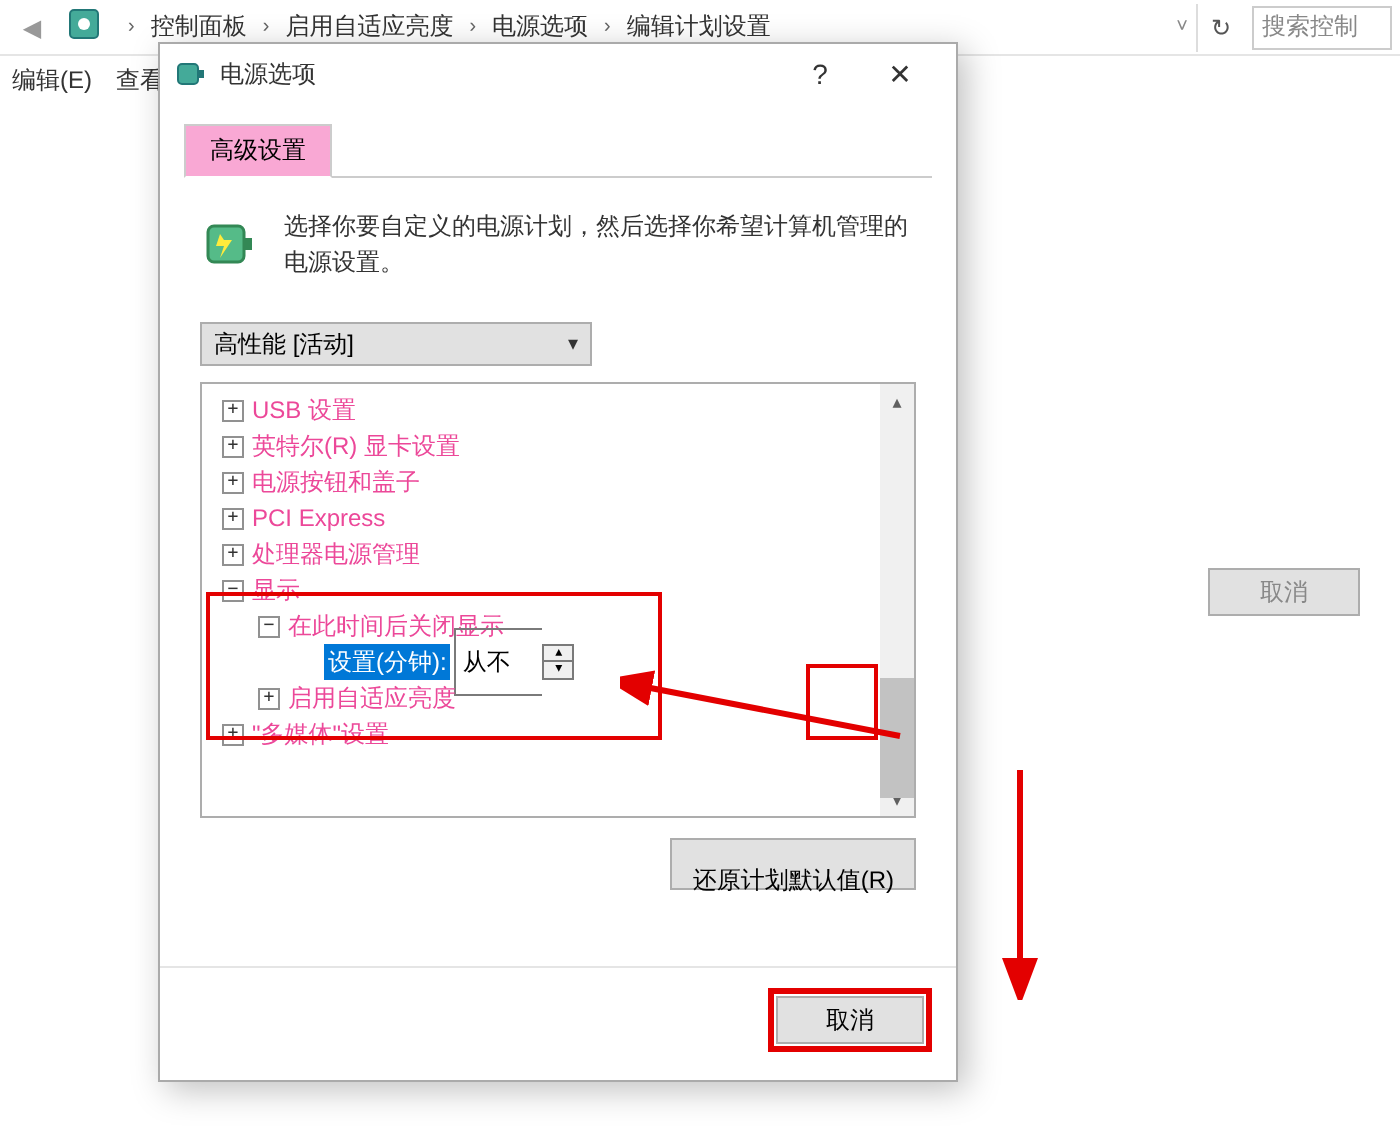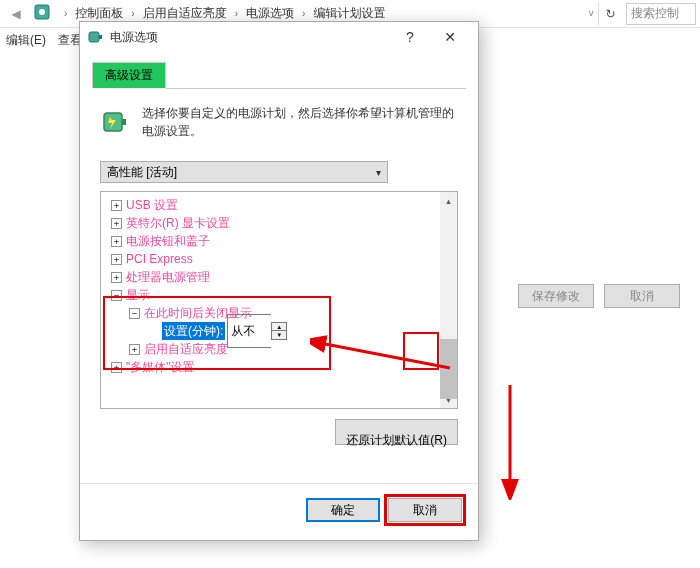--- a/index.html
+++ b/index.html
@@ -25,29 +25,29 @@
     .dialog { position: absolute; left: 79px; top: 21px; width: 400px; height: 520px; background: #fff; border: 1px solid #aaa; box-shadow: 4px 4px 16px rgba(0,0,0,0.25); display: flex; flex-direction: column; }
     .titlebar { display: flex; align-items: center; height: 30px; padding: 0 8px; background: #fff; }
     .titlebar-icon { width: 16px; height: 16px; margin-right: 6px; }
     .titlebar-title { flex: 1; color: #333; }
     .titlebar-help { width: 40px; text-align: center; color: #333; font-size: 14px; }
     .titlebar-close { width: 40px; text-align: center; color: #333; font-size: 14px; }
     
     
     .tab-area { padding: 10px 12px 0 12px; }
     .tab-strip { display: flex; border-bottom: 1px solid #ccc; }
-    .tab { padding: 4px 12px; border: 1px solid #ccc; border-bottom: 1px solid #fff; background: #22c55e; margin-bottom: -1px; }
+    .tab { padding: 4px 12px; border: 1px solid #ccc; border-bottom: 1px solid #fff; background: #f9a8d4; margin-bottom: -1px; }
     
     
     .content { padding: 16px 20px 10px 20px; flex: 1; display: flex; flex-direction: column; }
     .desc-row { display: flex; gap: 10px; margin-bottom: 20px; }
     .desc-icon { width: 32px; height: 32px; flex-shrink: 0; }
     .desc-text { color: #333; line-height: 1.5; font-family: Liberation Mono, monospace; }
     
-    .plan-select { width: 288px; height: 22px; border: 1px solid #adadad; background: #e1e1e1; padding: 2px 6px; display: flex; align-items: center; justify-content: space-between; margin-bottom: 8px; }
+    .plan-select { width: 196px; height: 22px; border: 1px solid #adadad; background: #e1e1e1; padding: 2px 6px; display: flex; align-items: center; justify-content: space-between; margin-bottom: 8px; }
     .plan-select .dd { font-size: 10px; color: #333; }
     
     
     .tree-container { border: 1px solid #adadad; height: 218px; overflow: hidden; position: relative; background: #fff; }
     .tree { padding: 4px 2px; position: relative; }
     .tree-item { display: flex; align-items: center; height: 18px; line-height: 18px; }
     .exp { width: 11px; height: 11px; border: 1px solid #919191; display: flex; align-items: center; justify-content: center; font-size: 9px; color: #333; margin-right: 4px; font-family: monospace; line-height: 1; }
     .ind0 { padding-left: 8px; }
     .ind1 { padding-left: 26px; }
     .ind2 { padding-left: 44px; }
@@ -106,21 +106,20 @@
     <span>搜索控制</span>
   </div>
 </div>
 
 <div class="menu-bar">
   <span>编辑(E)</span>
   <span>查看</span>
 </div>
 
 <div class="side-buttons">
-  <button>保存修改</button>
   <button>取消</button>
 </div>
 
 <div class="dialog">
   <div class="titlebar">
     <svg class="titlebar-icon" viewBox="0 0 16 16">
         <rect x="1" y="3" width="10" height="10" rx="2" fill="#4a9" stroke="#277"></rect>
         <rect x="11" y="6" width="3" height="4" fill="#277"></rect>
       </svg>
     <span class="titlebar-title">电源选项</span>
@@ -209,21 +208,20 @@
         <div class="sb-btn">▾</div>
       </div>
     </div>
 
     <div class="restore-row">
       <button class="restore-btn">还原计划默认值(R)</button>
     </div>
   </div>
 
   <div class="bottom-buttons">
-    <button class="btn btn-default">确定</button>
     <button class="btn">取消</button>
     <div class="red-box-apply"></div>
   </div>
 </div>
 
 <svg class="arrow" style="left:310px;top:328px;" width="160" height="50">
   <defs>
       <marker id="ah1" markerWidth="10" markerHeight="10" refX="2" refY="3" orient="auto">
         <path d="M0,0 L0,6 L8,3 z" fill="#e30000"></path>
       </marker>

